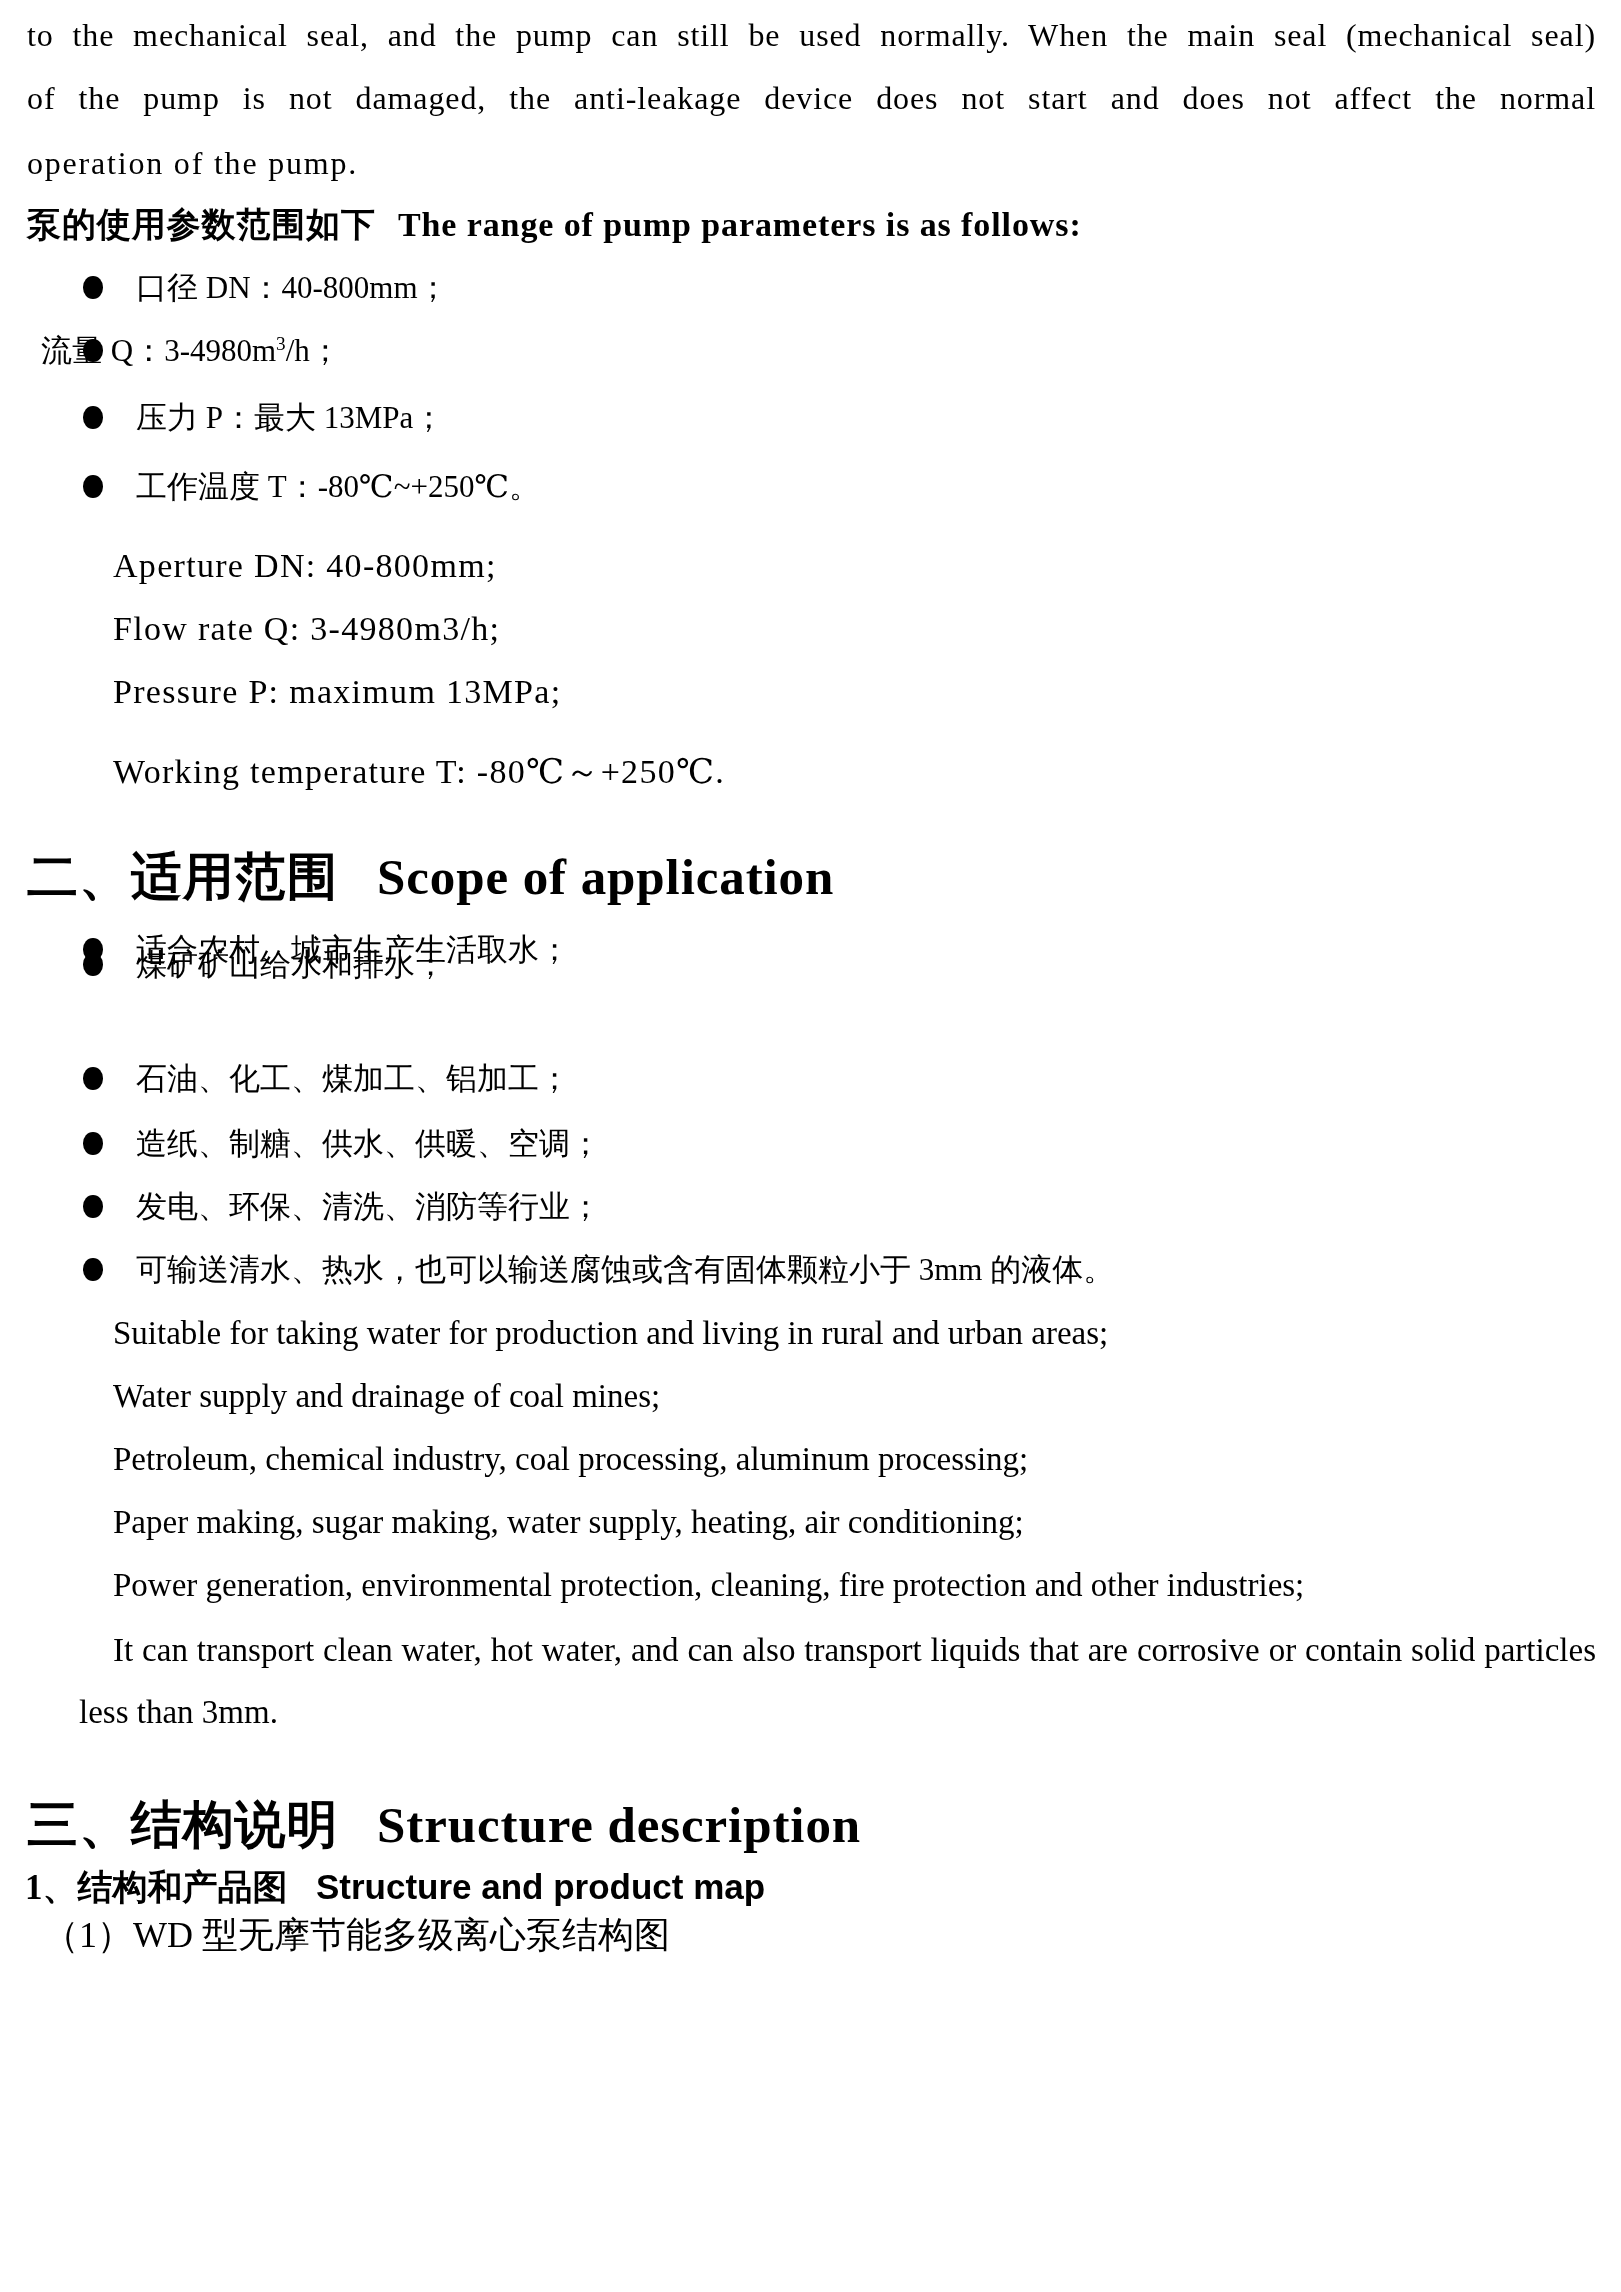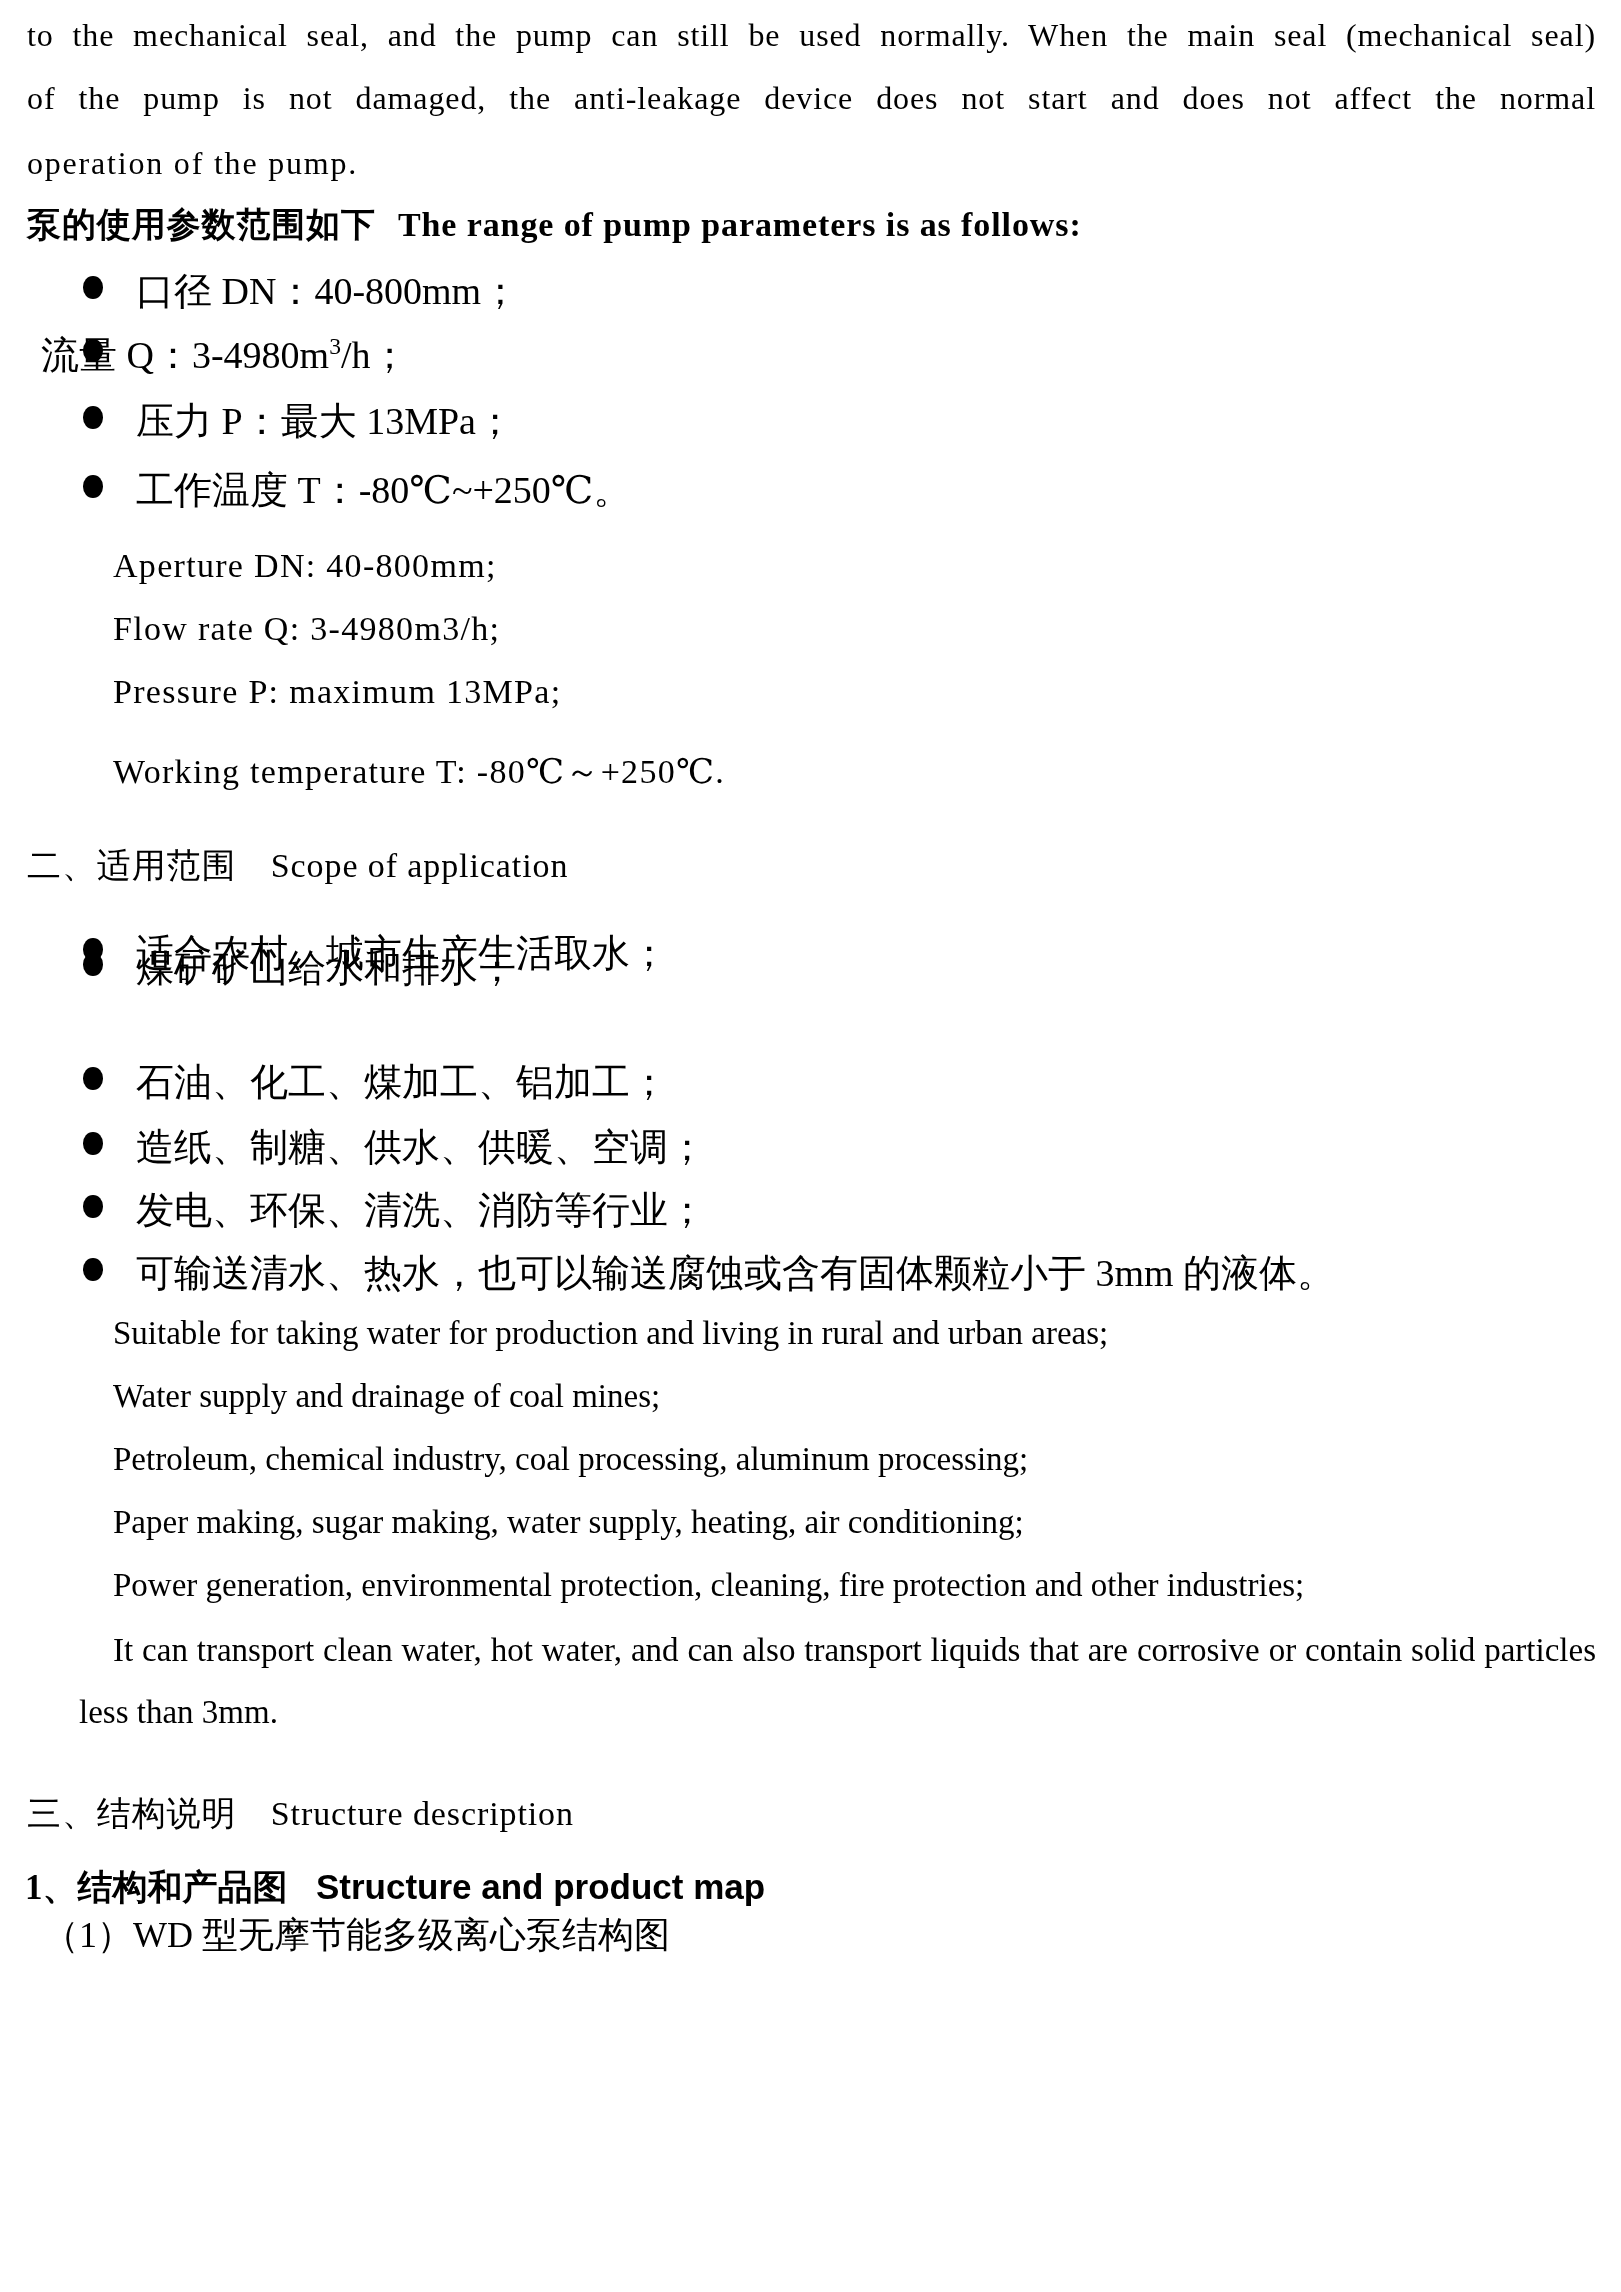--- a/index.html
+++ b/index.html
@@ -22,36 +22,36 @@
     left: 27px; width: 1569px;
     font-size: 32px; line-height: 1.1;
     letter-spacing: 0.9px;
   }
   .lead {
     left: 27px; font-size: 34px; font-weight: bold; letter-spacing: 0.9px;
   }
   .bullet-row {
     position: absolute; left: 0; width: 1594px;
     padding-left: 136px; box-sizing: border-box;
-    font-size: 38px; line-height: 1.15;
+    font-size: 31px; line-height: 1.15;
   }
   .dot {
     position: absolute; left: 83px; top: 6.3px;
     width: 19.7px; height: 22.4px;
     background: #000; border-radius: 50%;
   }
   .sup { vertical-align: super; font-size: 0.62em; }
   .param-en {
     left: 113px; font-size: 34px; letter-spacing: 1.3px;
   }
   .scope-en {
     left: 113px; font-size: 33px; letter-spacing: 0px;
   }
   .h-big {
-    left: 27px; font-size: 34px; font-weight: normal; letter-spacing: 0.9px; text-align: center;
+    left: 27px; font-size: 51px; font-weight: bold; letter-spacing: 0.9px; text-align: center;
   }
   .h-big .en-part { margin-left: 25px; }
   .sub1 {
     left: 25px; font-size: 35px; font-weight: bold;
   }
   .sub1 .en-part {
     margin-left: 19.7px;
     font-family: "Liberation Sans", "DejaVu Sans", sans-serif;
   }
   .sub2 { left: 43px; font-size: 36px; }

